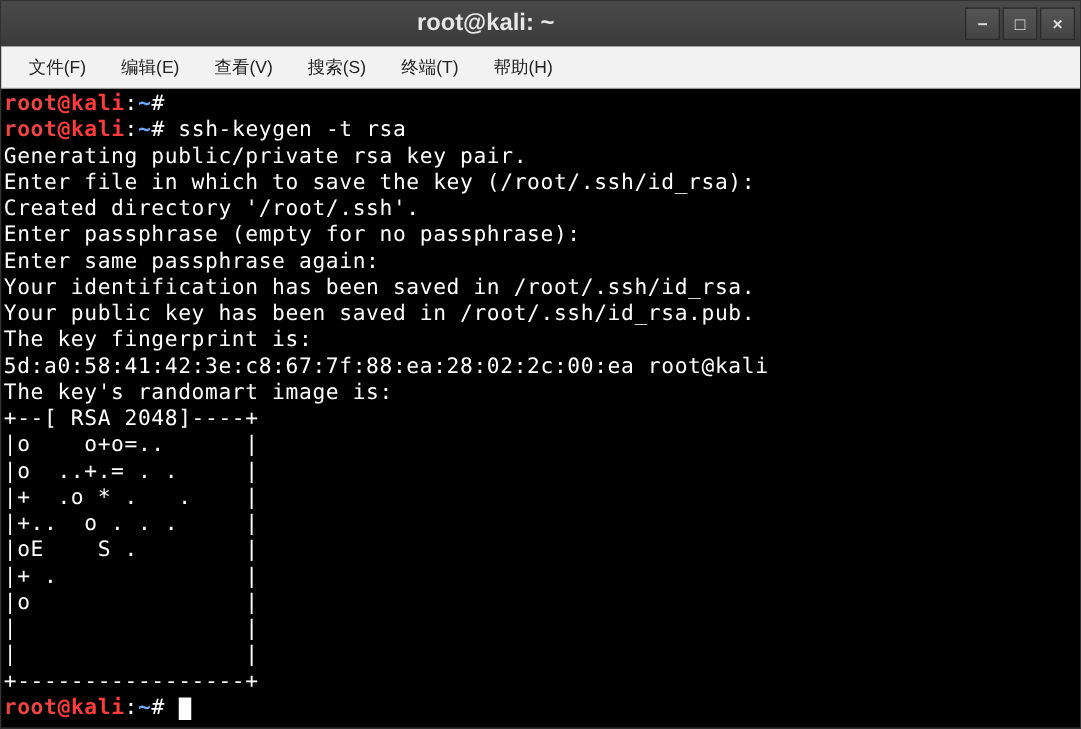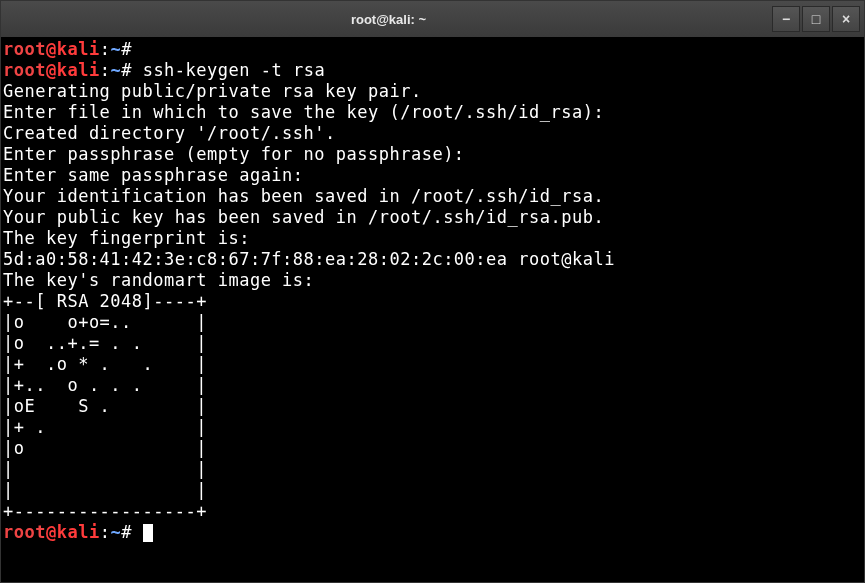--- a/index.html
+++ b/index.html
@@ -23,21 +23,21 @@
       display: flex;
       align-items: center;
       padding: 0 4px;
       color: #e8e8e8;
       font-weight: bold;
       position: relative;
     }
     .titlebar-title {
       flex: 1;
       text-align: center;
-      font-size: 13px;
+      font-size: 19px;
     }
     .window-controls {
       display: flex;
       gap: 2px;
     }
     .win-btn {
       width: 28px;
       height: 26px;
       background: linear-gradient(to bottom, #555, #444);
       border: 1px solid #2a2a2a;
@@ -96,16 +96,24 @@
 
   <div class="titlebar">
     <div class="titlebar-title">root@kali: ~</div>
     <div class="window-controls">
       <div class="win-btn">−</div>
       <div class="win-btn">□</div>
       <div class="win-btn">×</div>
     </div>
   </div>
 
+  <div class="menubar">
+    <div class="menu-item">文件(F)</div>
+    <div class="menu-item">编辑(E)</div>
+    <div class="menu-item">查看(V)</div>
+    <div class="menu-item">搜索(S)</div>
+    <div class="menu-item">终端(T)</div>
+    <div class="menu-item">帮助(H)</div>
+  </div>
 
   <div class="terminal"><span class="line"><span class="prompt-user">root</span><span class="prompt-at">@</span><span class="prompt-host">kali</span><span class="prompt-colon">:</span><span class="prompt-path">~</span><span class="prompt-hash">#</span><span> </span></span><span class="line"><span class="prompt-user">root</span><span class="prompt-at">@</span><span class="prompt-host">kali</span><span class="prompt-colon">:</span><span class="prompt-path">~</span><span class="prompt-hash">#</span><span> ssh-keygen -t rsa</span></span><span class="line">Generating public/private rsa key pair.</span><span class="line">Enter file in which to save the key (/root/.ssh/id_rsa):</span><span class="line">Created directory '/root/.ssh'.</span><span class="line">Enter passphrase (empty for no passphrase):</span><span class="line">Enter same passphrase again:</span><span class="line">Your identification has been saved in /root/.ssh/id_rsa.</span><span class="line">Your public key has been saved in /root/.ssh/id_rsa.pub.</span><span class="line">The key fingerprint is:</span><span class="line">5d:a0:58:41:42:3e:c8:67:7f:88:ea:28:02:2c:00:ea root@kali</span><span class="line">The key's randomart image is:</span><span class="line">+--[ RSA 2048]----+</span><span class="line">|o    o+o=..      |</span><span class="line">|o  ..+.= . .     |</span><span class="line">|+  .o * .   .    |</span><span class="line">|+..  o . . .     |</span><span class="line">|oE    S .        |</span><span class="line">|+ .              |</span><span class="line">|o                |</span><span class="line">|                 |</span><span class="line">|                 |</span><span class="line">+-----------------+</span><span class="line"><span class="prompt-user">root</span><span class="prompt-at">@</span><span class="prompt-host">kali</span><span class="prompt-colon">:</span><span class="prompt-path">~</span><span class="prompt-hash">#</span><span> </span><span class="cursor"></span></span></div>
 
 </div>
 
 </body></html>

